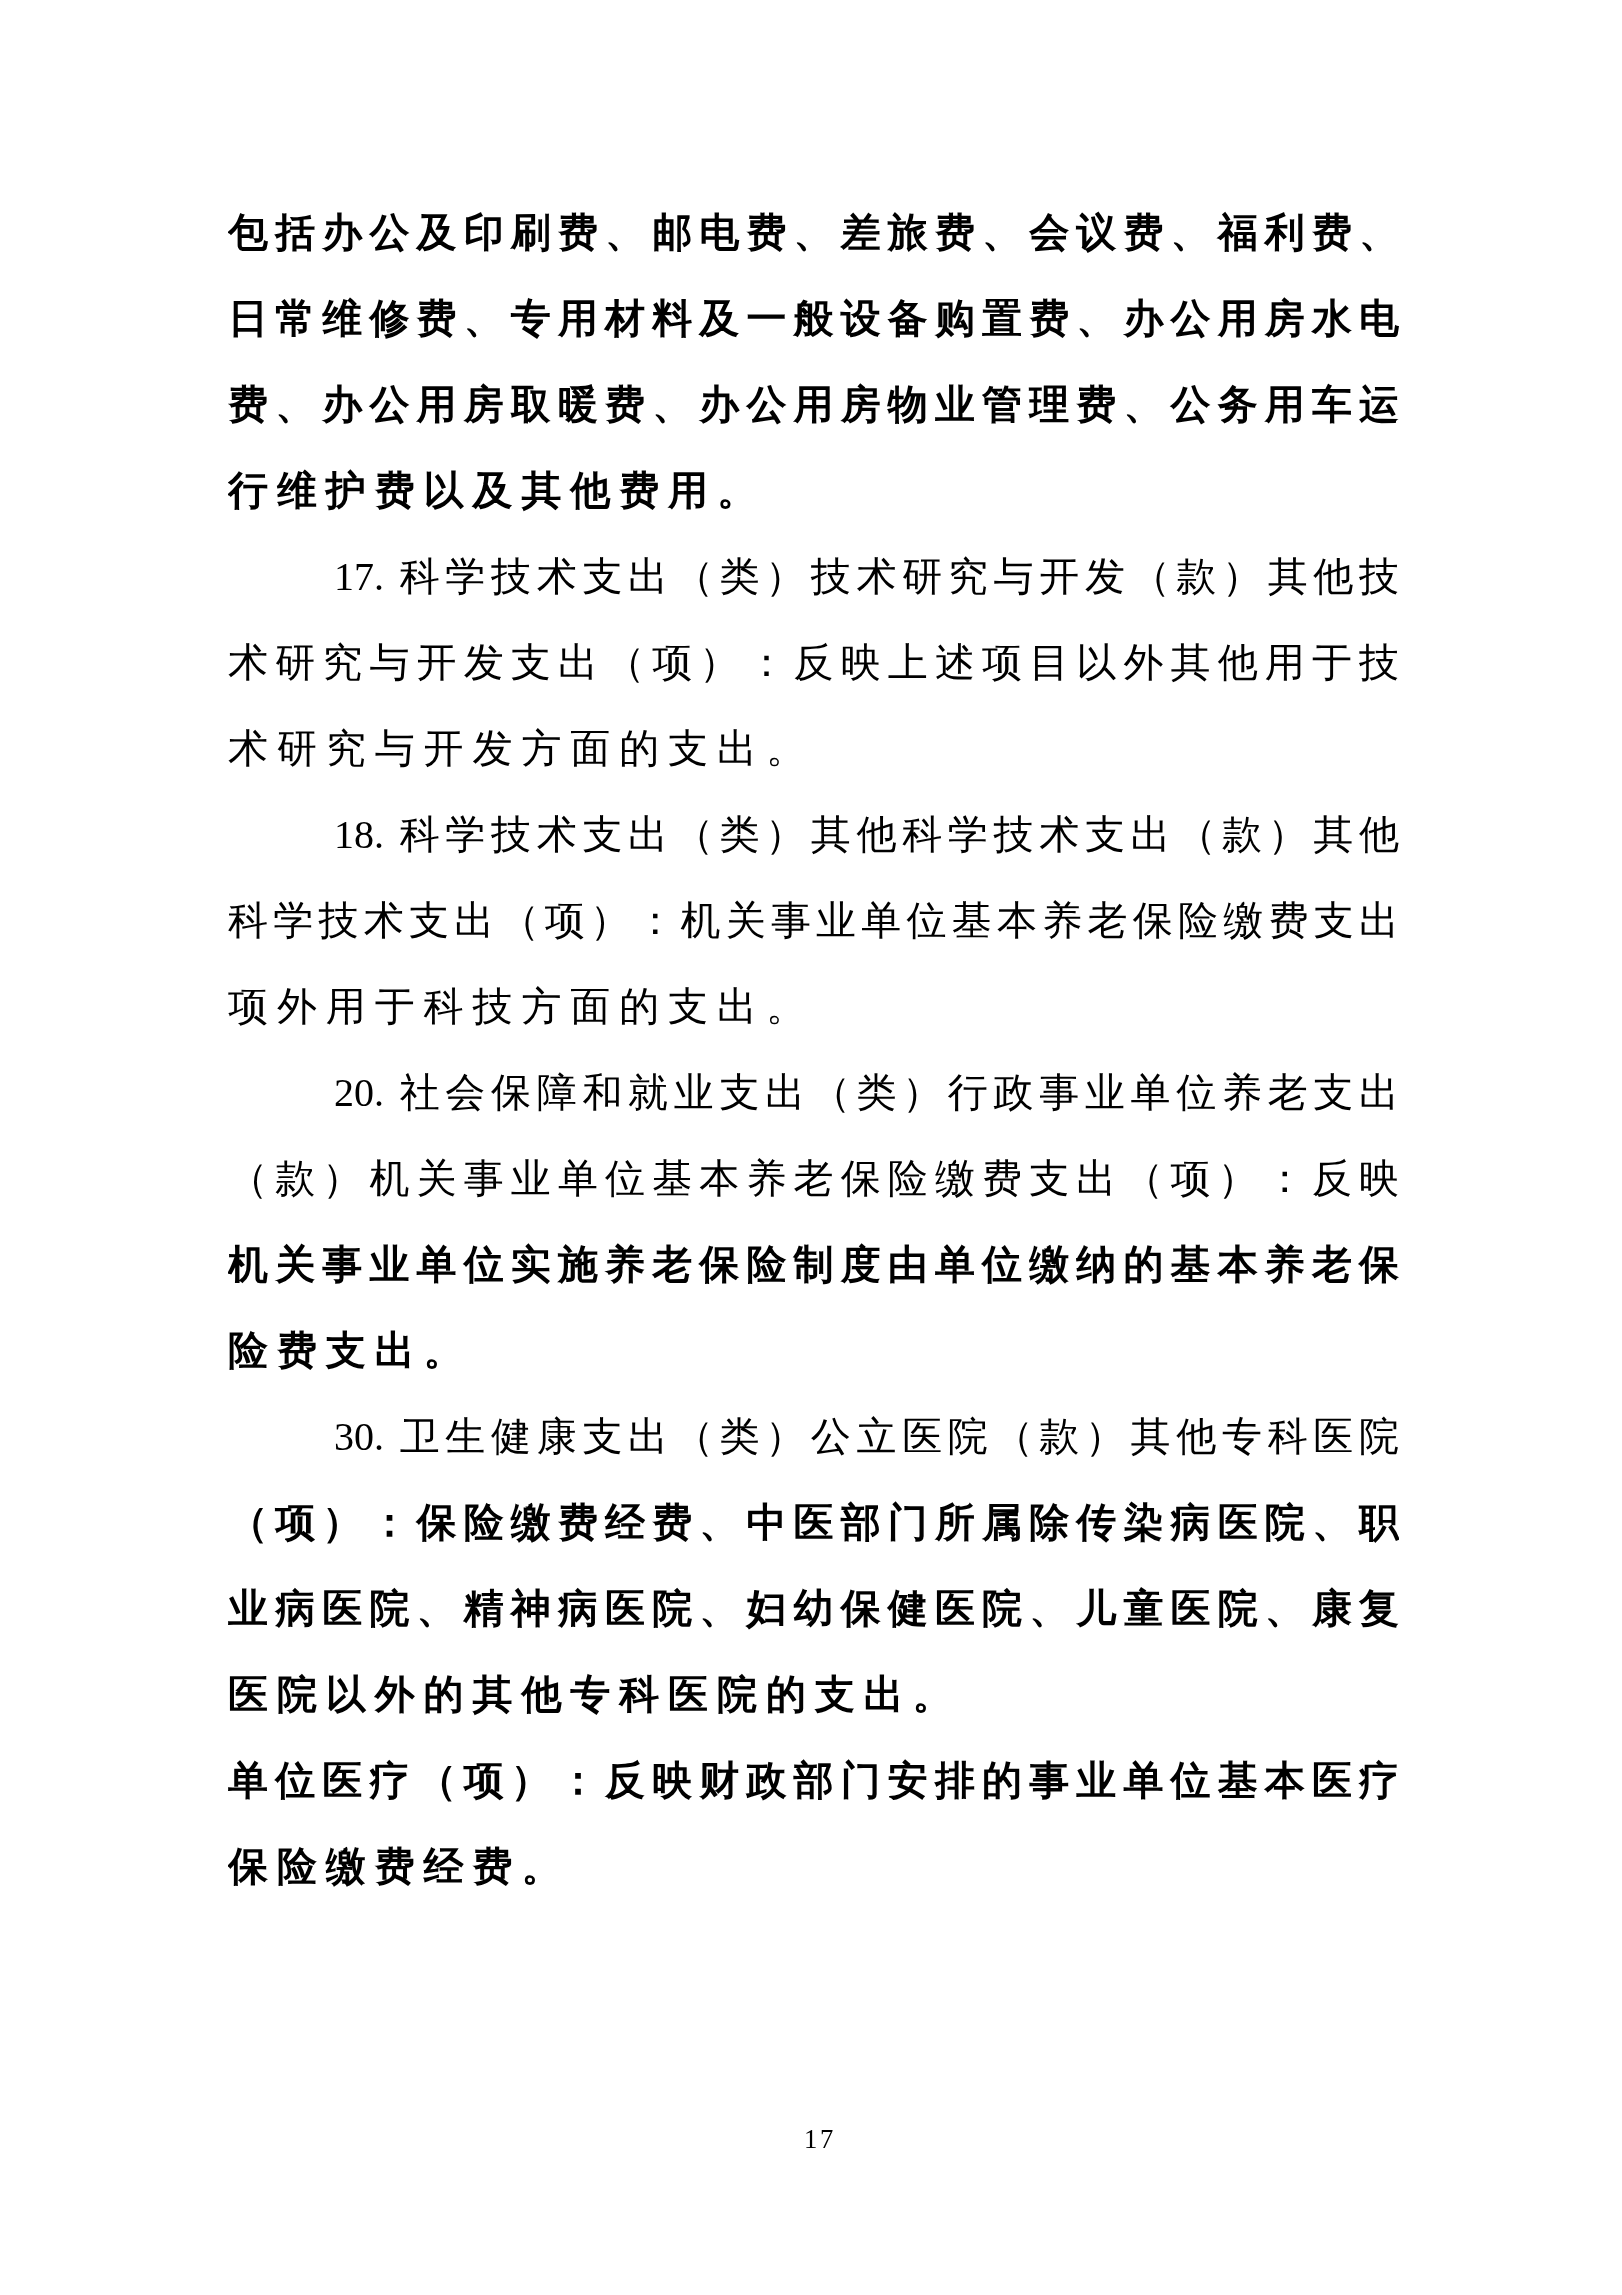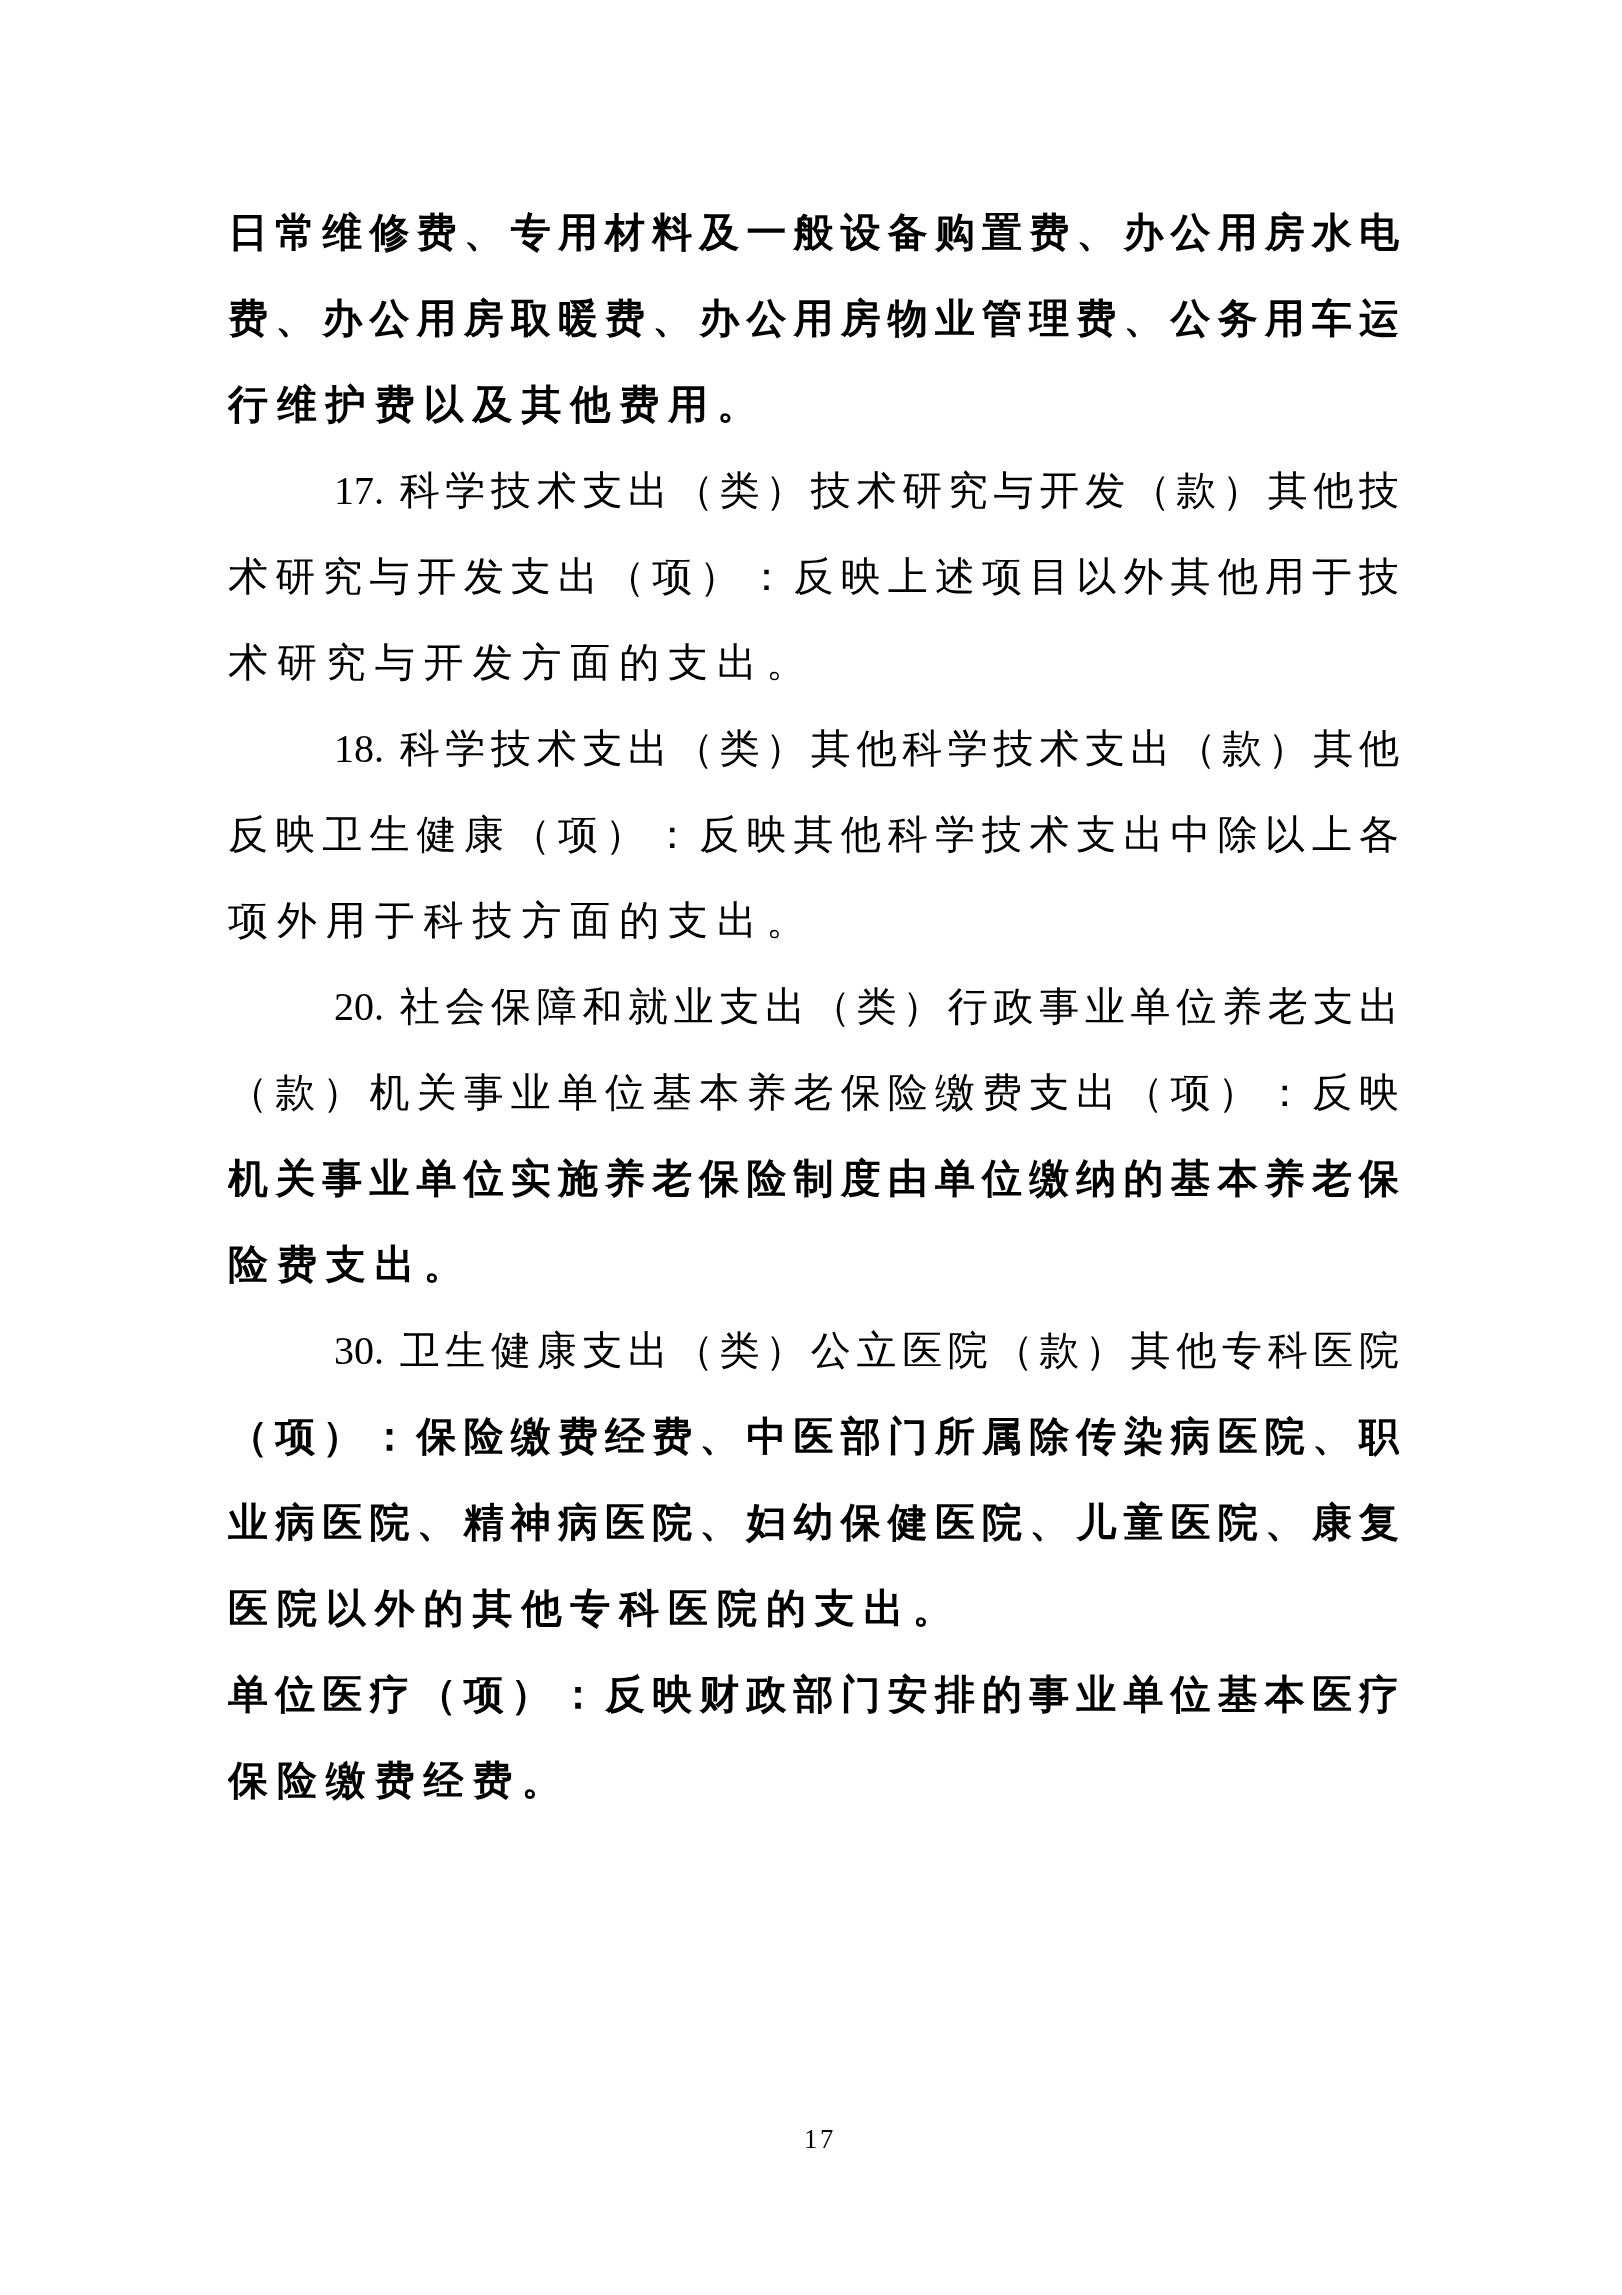--- a/index.html
+++ b/index.html
@@ -54,28 +54,29 @@
     letter-spacing: 2.7px;
     color: #000000;
     padding-left: 18px;
   }
 </style>
 </head>
 <body>
 
 <div class="page">
   <div class="body-text">
+      <div class="line bold">包括办公及印刷费、邮电费、差旅费、会议费、福利费、</div>
       <div class="line bold">日常维修费、专用材料及一般设备购置费、办公用房水电</div>
       <div class="line bold">费、办公用房取暖费、办公用房物业管理费、公务用车运</div>
       <div class="line last bold">行维护费以及其他费用。</div>
       <div class="line indent">17. 科学技术支出（类）技术研究与开发（款）其他技</div>
       <div class="line">术研究与开发支出（项）：反映上述项目以外其他用于技</div>
       <div class="line last">术研究与开发方面的支出。</div>
       <div class="line indent">18. 科学技术支出（类）其他科学技术支出（款）其他</div>
-      <div class="line">反映卫生健康（项）：反映其他科学技术支出中除以上各</div>
+      <div class="line">科学技术支出（项）：机关事业单位基本养老保险缴费支出</div>
       <div class="line last">项外用于科技方面的支出。</div>
       <div class="line indent">20. 社会保障和就业支出（类）行政事业单位养老支出</div>
       <div class="line">（款）机关事业单位基本养老保险缴费支出（项）：反映</div>
       <div class="line bold">机关事业单位实施养老保险制度由单位缴纳的基本养老保</div>
       <div class="line last bold">险费支出。</div>
       <div class="line indent">30. 卫生健康支出（类）公立医院（款）其他专科医院</div>
       <div class="line bold">（项）：保险缴费经费、中医部门所属除传染病医院、职</div>
       <div class="line bold">业病医院、精神病医院、妇幼保健医院、儿童医院、康复</div>
       <div class="line last bold">医院以外的其他专科医院的支出。</div>
       <div class="line bold">单位医疗（项）：反映财政部门安排的事业单位基本医疗</div>

